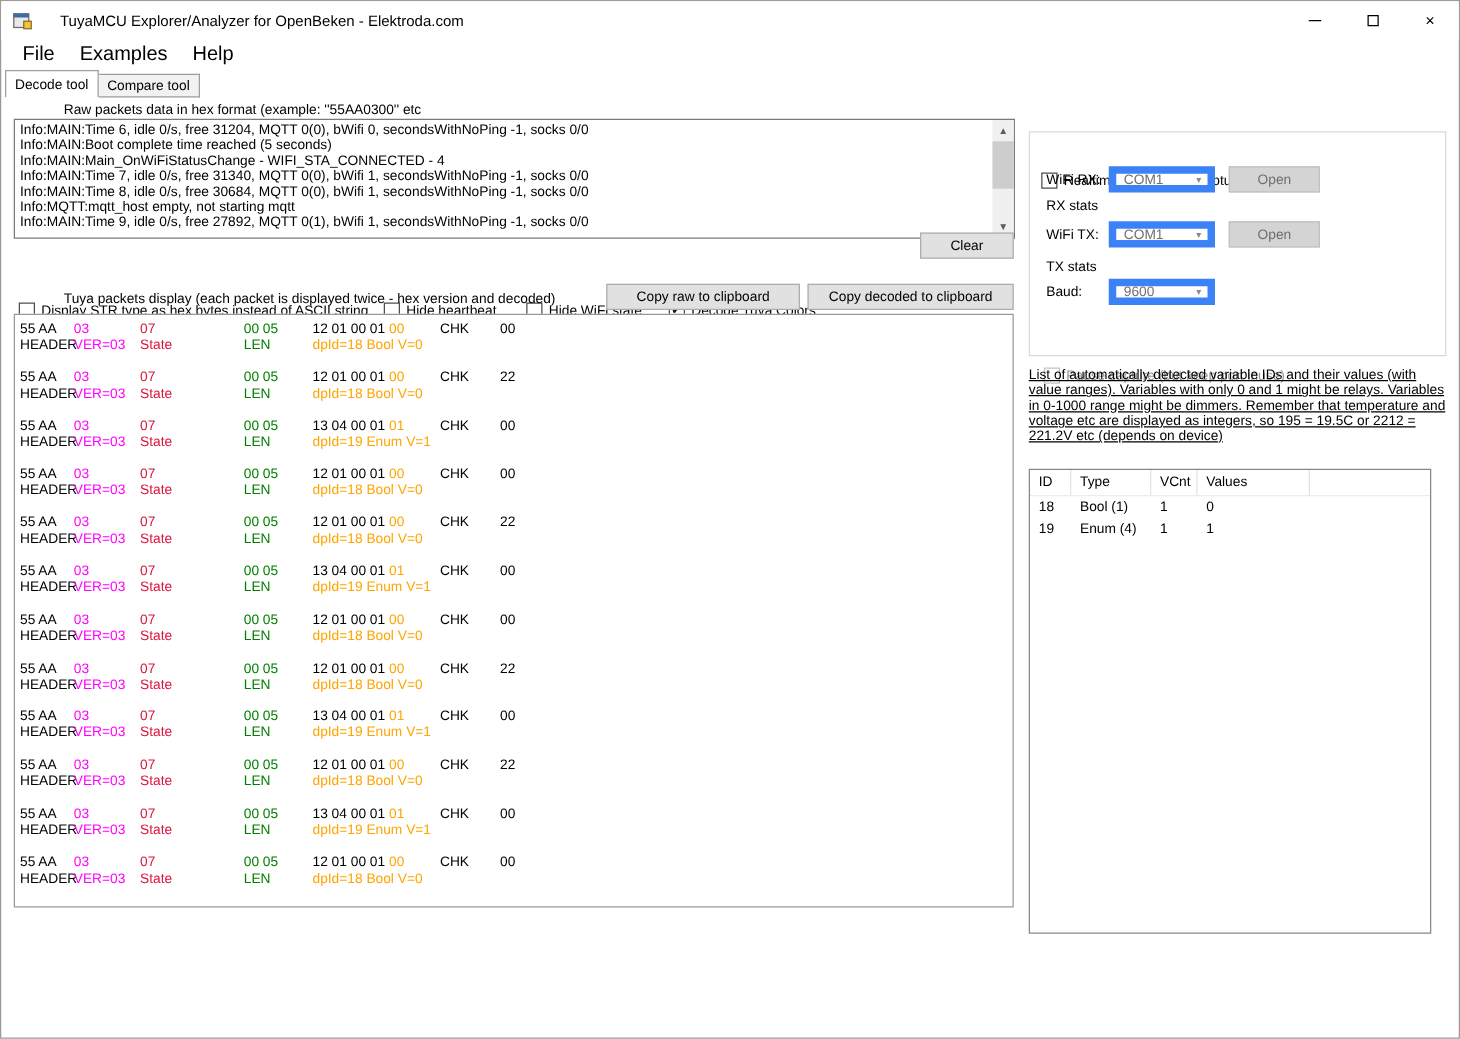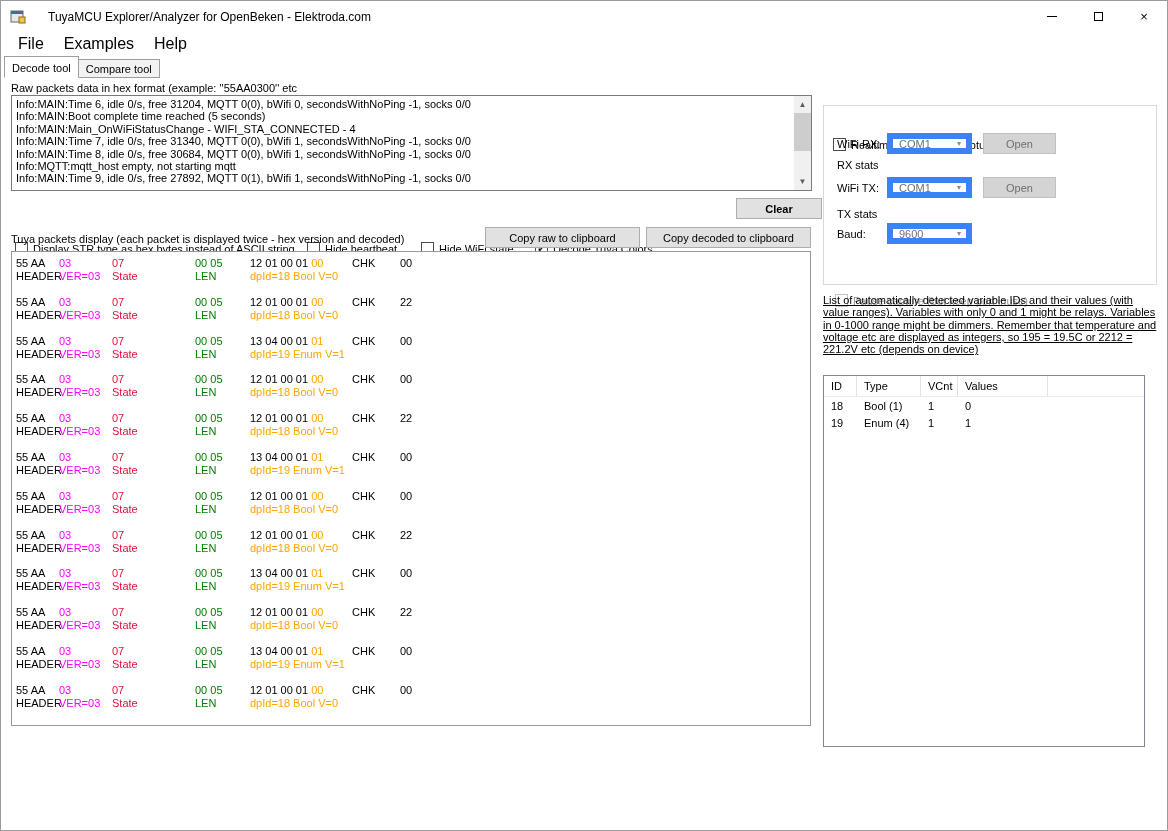--- a/index.html
+++ b/index.html
@@ -23,21 +23,21 @@
   
   .menubar { height:23px; display:flex; align-items:center; padding-left:7px; font-size:16px; }
   .menu-item { padding:3px 10px; }
 
   
   .tabstrip { height:23px; display:flex; align-items:flex-end; padding-left:3px; }
   .tab { font-size:11px; padding:3px 7px 2px 7px; border:1px solid #9e9e9e; background:#f2f2f2; height:19px; white-space:nowrap; }
   .tab.active { background:#fff; height:22px; padding-top:5px; border-bottom:1px solid #fff; position:relative; z-index:2; }
   .tab.inactive { border-left:none; }
 
-  .label { position:absolute; font-size:11px; white-space:nowrap; }
+  .label { position:absolute; font-size:11px; white-space:nowrap;margin-left:40px; }
   .raw-label { left:10px; top:81px; }
   .packets-label { left:10px; top:232px; }
 
   
   .log-box { position:absolute; left:10px; top:94px; width:801px; height:96px; border:1px solid #7a7a7a; background:#fff; }
   .log-content { position:absolute; left:0; top:0; right:18px; bottom:0; padding:2px 0 0 4px; overflow:hidden; }
   .log-line { font-size:11px; line-height:12.4px; white-space:nowrap; }
   .scrollbar { position:absolute; top:0; right:0; bottom:0; width:17px; background:#f0f0f0; }
   .sb-btn { height:17px; display:flex; align-items:center; justify-content:center; font-size:8px; color:#5c5c5c; }
   .sb-up { position:absolute; top:0; left:0; right:0; }
@@ -52,21 +52,21 @@
   .checkbox.disabled .cb-box { border-color:#c3c3c3; }
   .checkbox.disabled .cb-label { color:#969696; }
   .cb1 { left:14px; top:201px; }
   .cb2 { left:306px; top:201px; }
   .cb3 { left:420px; top:201px; }
   .cb4 { left:534px; top:201px; }
 
   
   .btn { position:absolute; background:#e1e1e1; border:1px solid #adadad; font-size:11px; color:#000;
          display:flex; align-items:center; justify-content:center; font-family:inherit; cursor:default; }
-  .clear-btn { left:735px; top:197px; width:86px; height:21px;font-weight:bold; }
+  .clear-btn { left:735px; top:185px; width:75px; height:21px; }
   .copy-raw-btn { left:484px; top:226px; width:155px; height:21px; }
   .copy-decoded-btn { left:645px; top:226px; width:165px; height:21px; }
   .btn-open { background:#d4d4d4; border:1px solid #c0c0c0; color:#6f6f6f; }
   .rx-open { left:982px; top:132px; width:73px; height:21px; }
   .tx-open { left:982px; top:176px; width:73px; height:21px; }
 
   
   .packets-panel { position:absolute; left:10px; top:250px; width:800px; height:475px; border:1px solid #989898; background:#fff; overflow:hidden; }
   .packets-list { position:relative; padding-top:5px; }
   .packet { position:relative; height:38.8px; }

